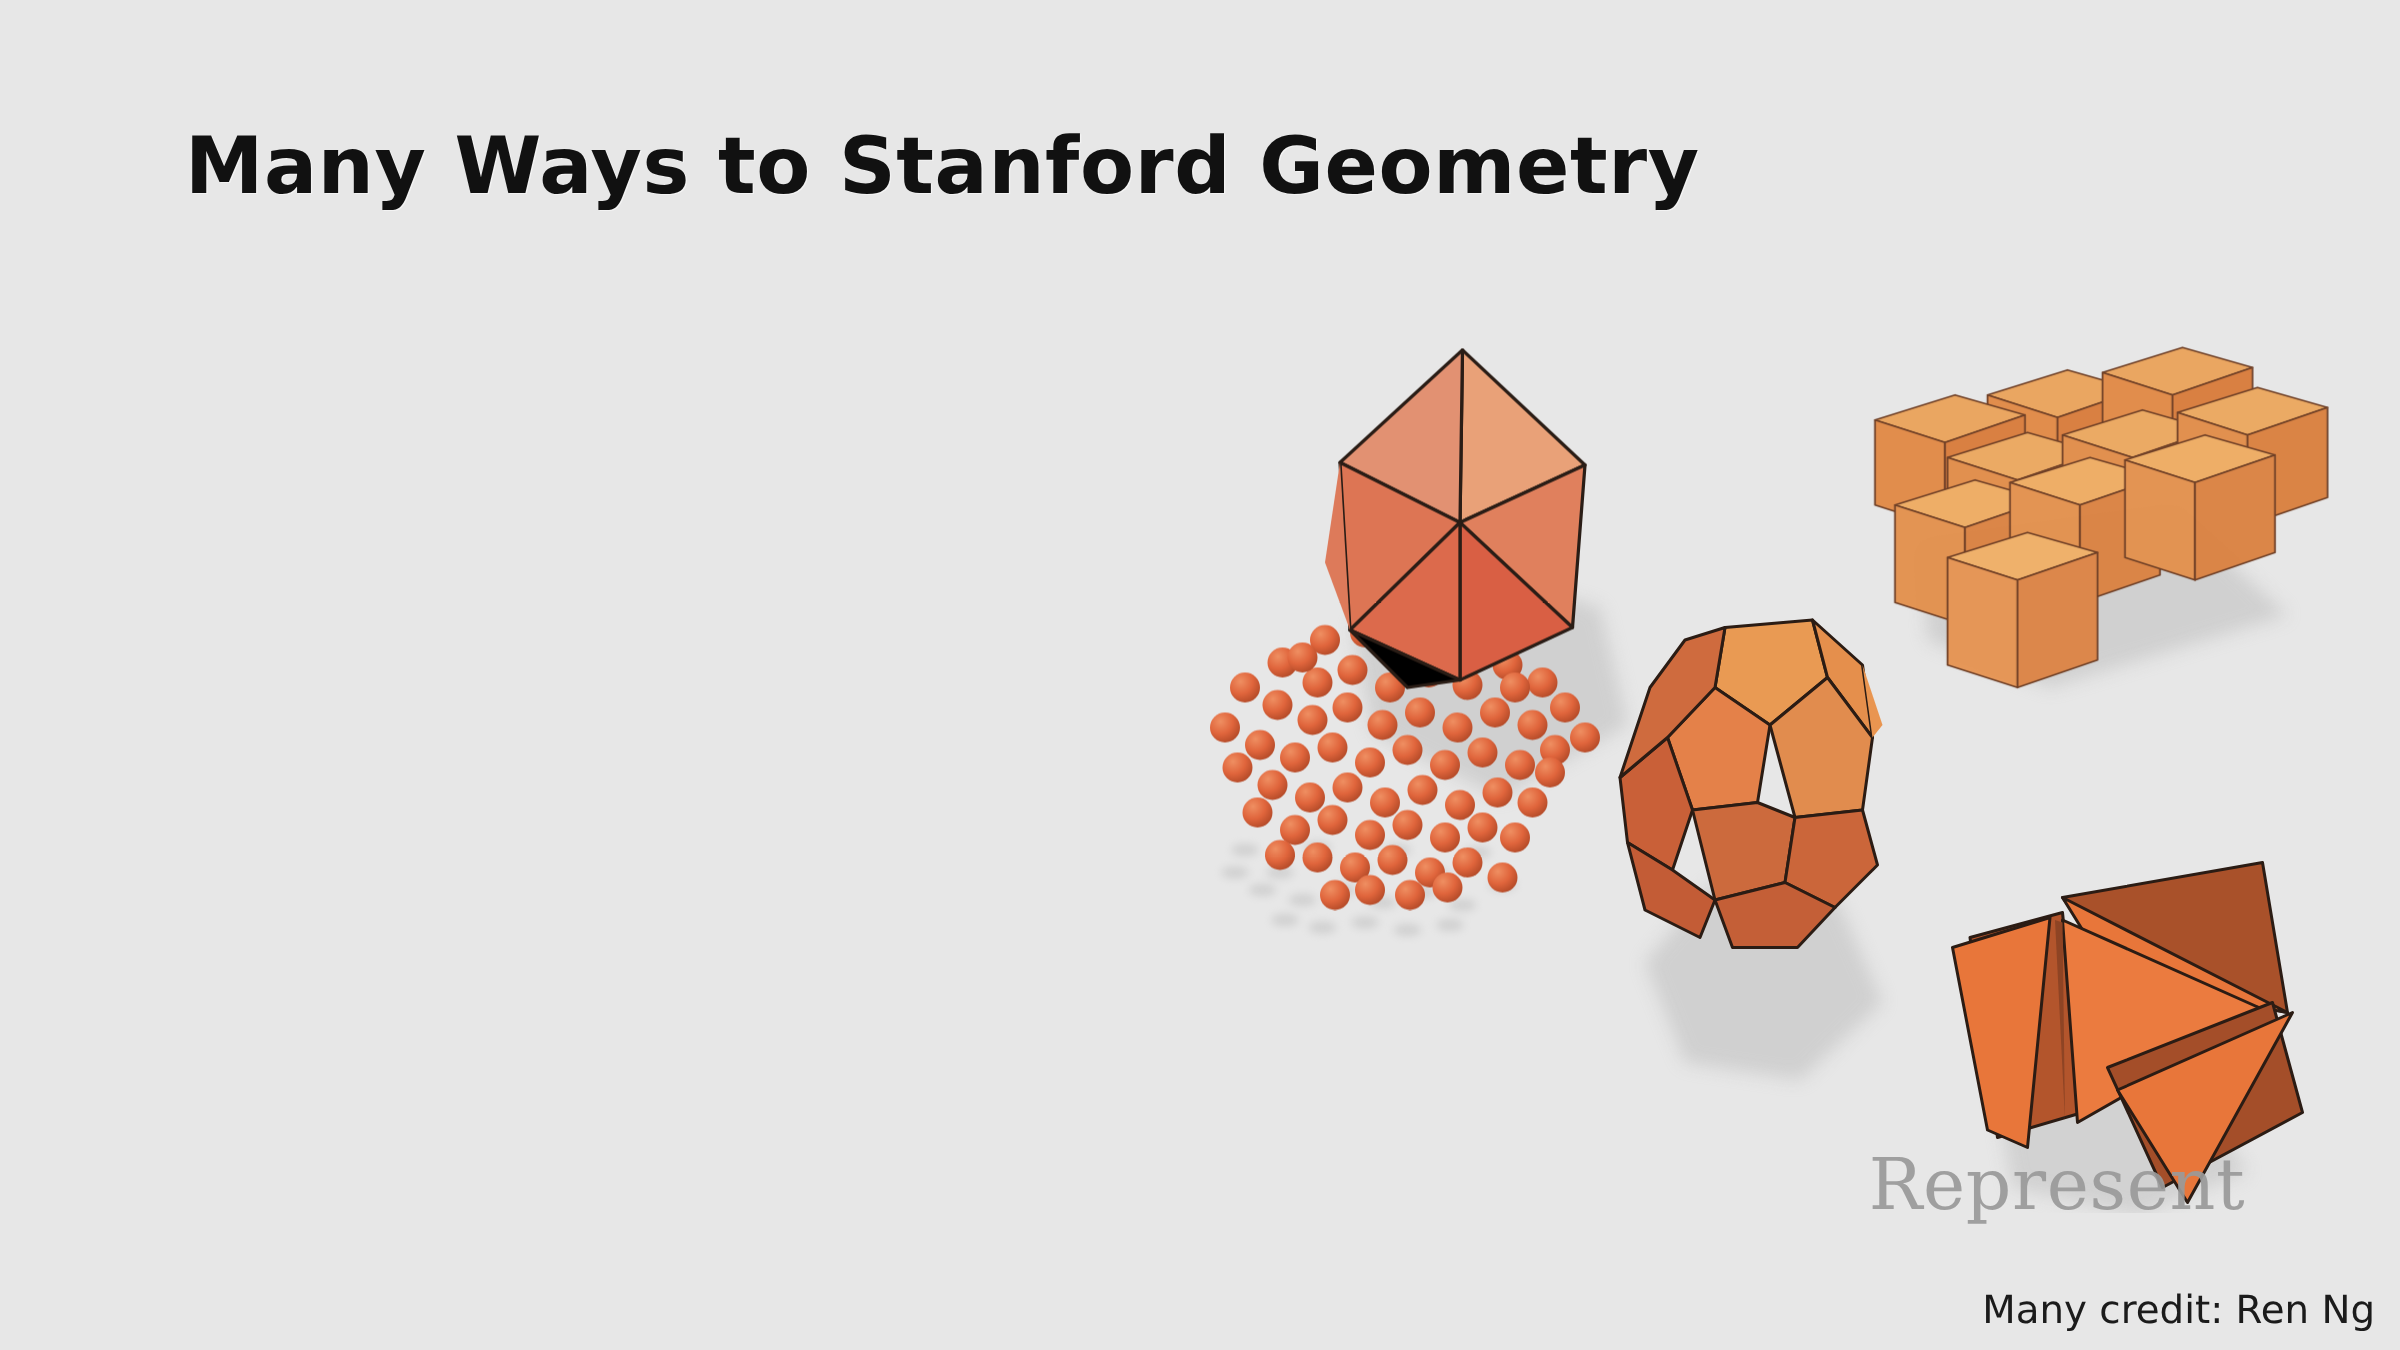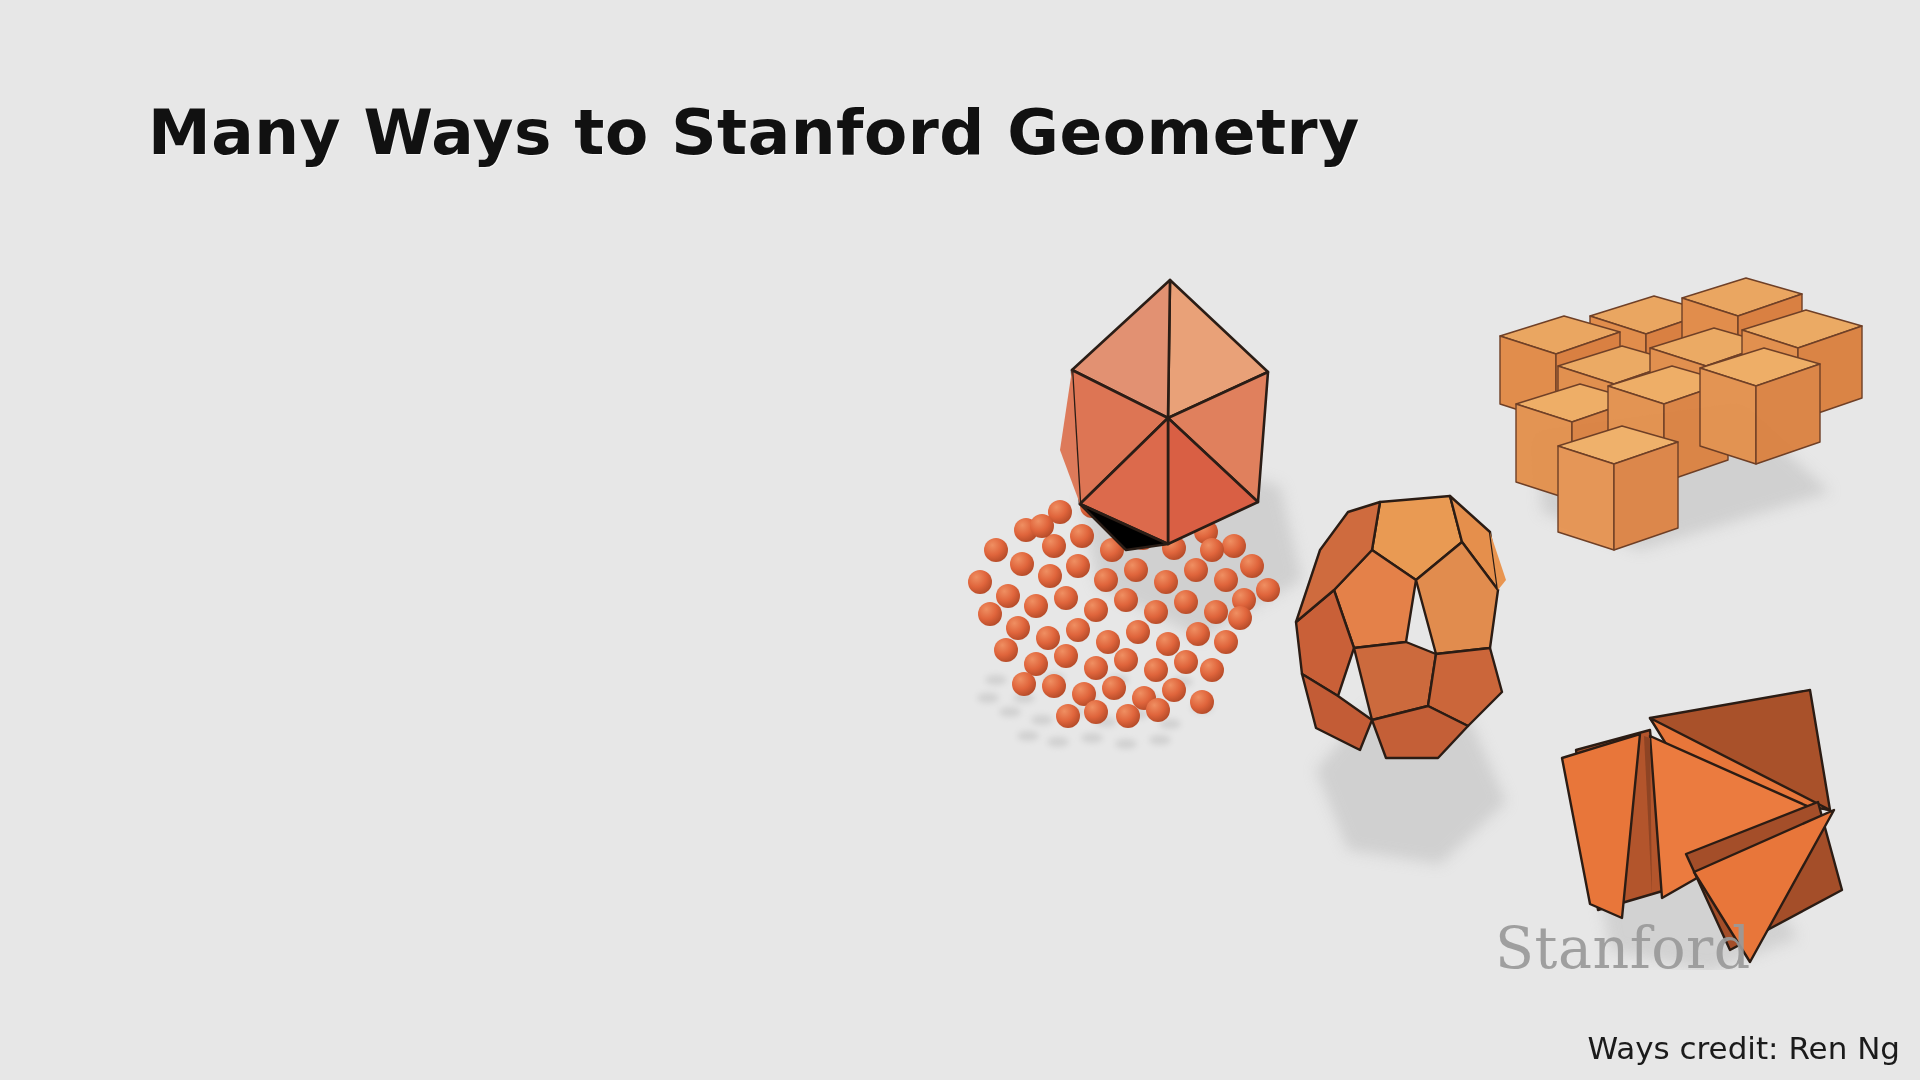--- a/index.html
+++ b/index.html
@@ -291,17 +291,17 @@
         <polygon points="626,500 700,480 716,640 648,660" fill="#b3552c"></polygon>
         <polygon points="612,508 690,484 672,668 640,654" fill="#e8763a"></polygon>
         <polygon points="700,486 712,648 866,560" fill="#eb7b3f"></polygon>
         <polygon points="694,486 702,646 700,488" fill="#8e4424" stroke="none"></polygon>
         <polygon points="736,604 868,552 892,640 780,700" fill="#a44e29"></polygon>
         <polygon points="744,622 884,560 800,712" fill="#e8763a"></polygon>
       </g>
     </svg>
   </div>
 
-  <div class="watermark">Stanford</div>
-
-  <div class="credit">Ways credit: Ren Ng</div>
+  <div class="watermark">Represent</div>
+
+  <div class="credit">Many credit: Ren Ng</div>
 
 </div>
 
 </body></html>

